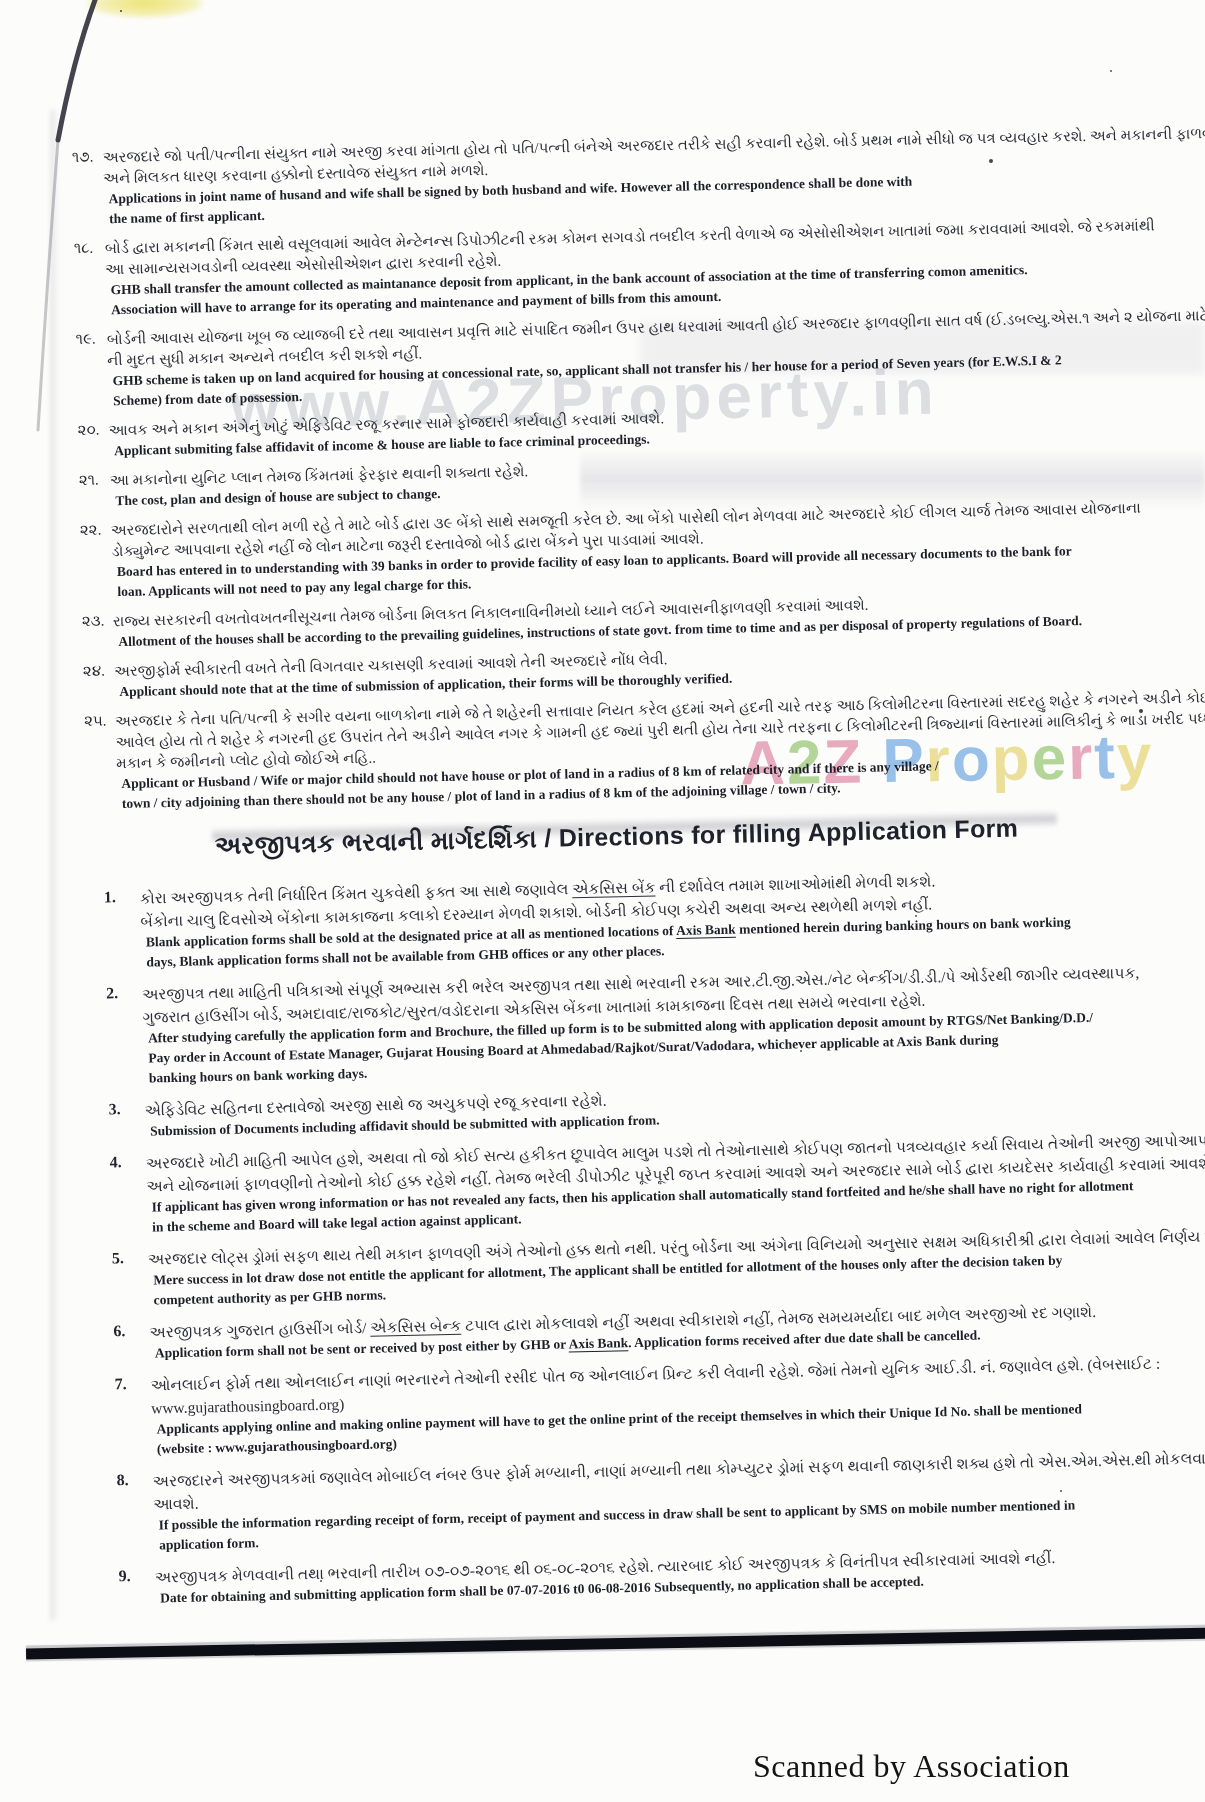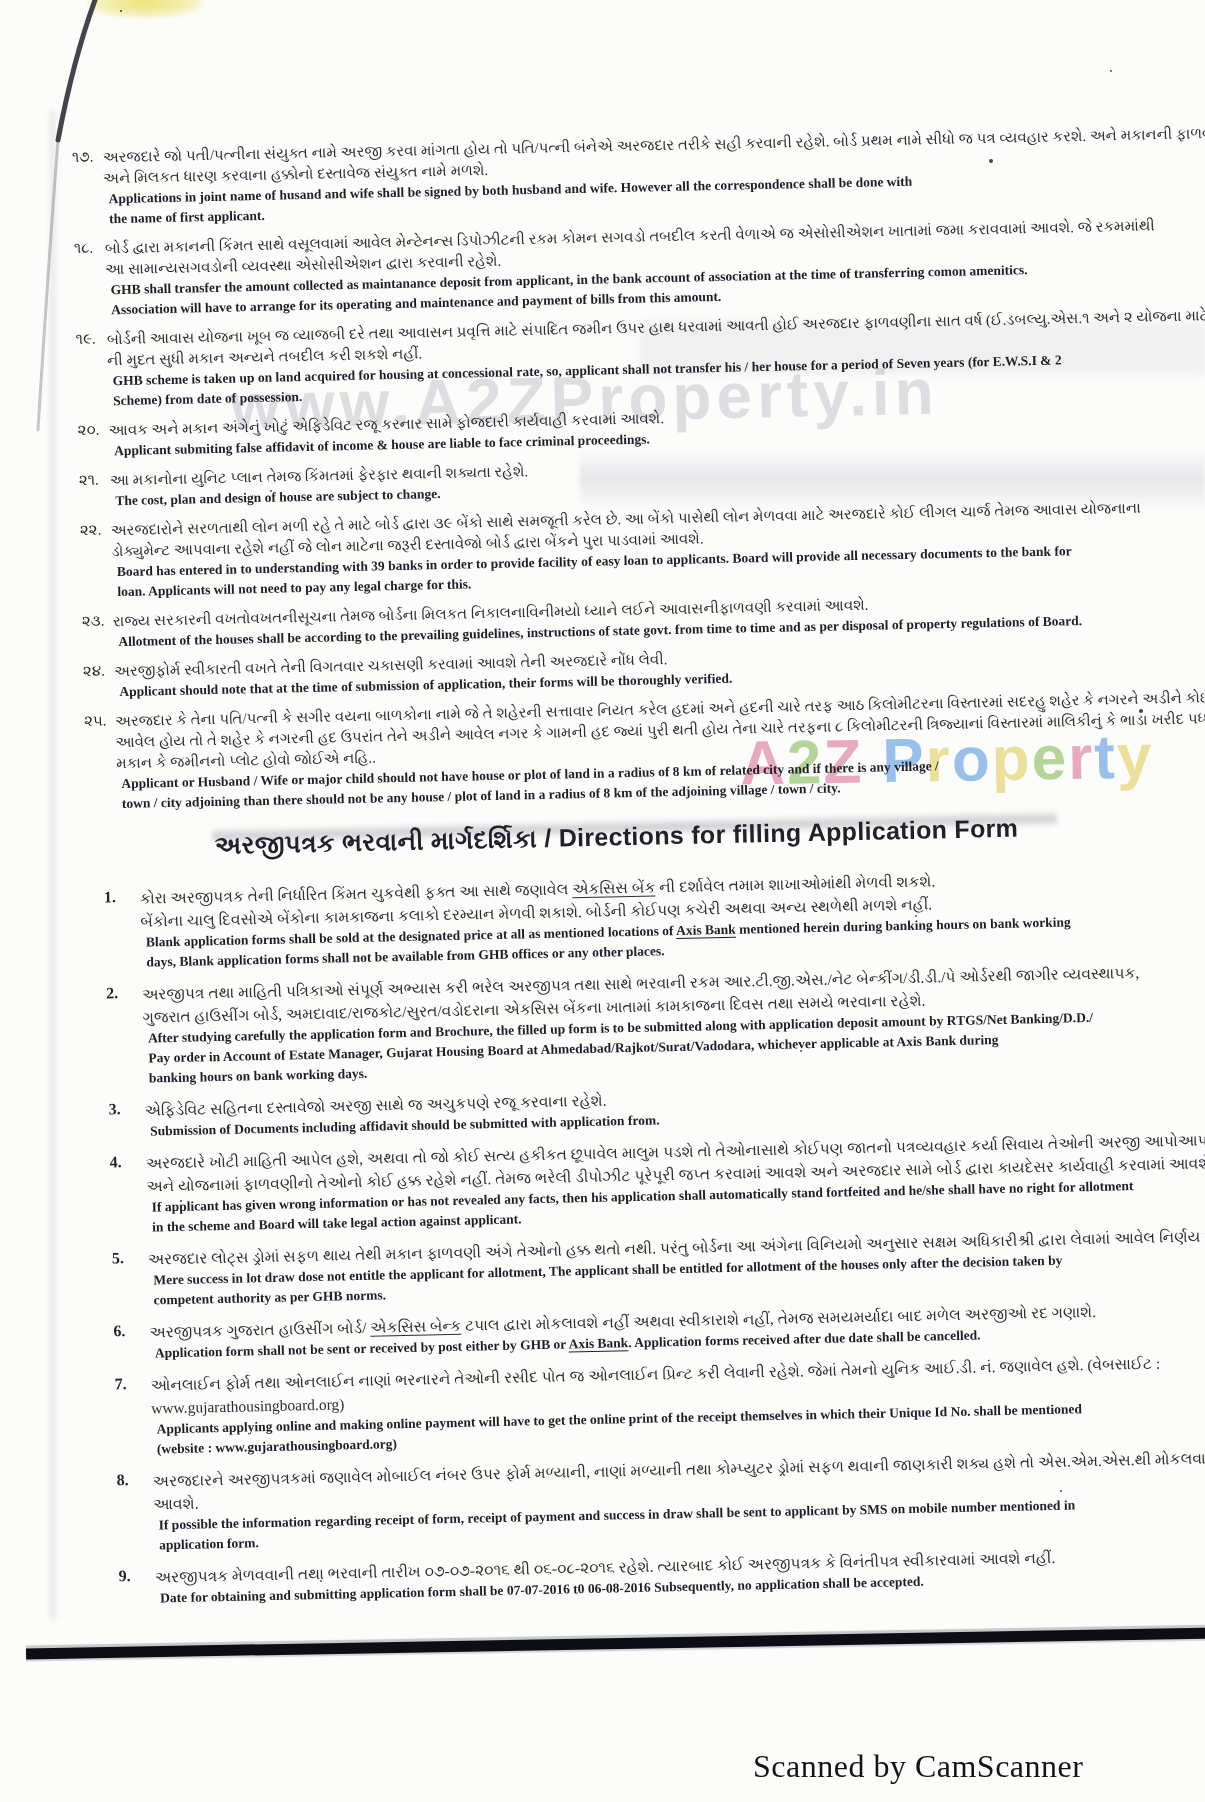--- a/index.html
+++ b/index.html
@@ -195,14 +195,14 @@
         </div>
         <div class="item">
           <span class="num">9.</span>
           <div class="g-line"><span>અરજીપત્રક મેળવવાની તથા ભરવાની તારીખ ૦૭-૦૭-૨૦૧૬ થી ૦૬-૦૮-૨૦૧૬ રહેશે. ત્યારબાદ કોઈ અરજીપત્રક કે વિનંતીપત્ર સ્વીકારવામાં આવશે નહીં.</span></div>
           <div class="e-line"><span>Date for obtaining and submitting application form shall be  07-07-2016 t0 06-08-2016 Subsequently, no application shall be accepted.</span></div>
         </div>
       </div>
   </div>
 
   <div class="scan-bar"></div>
-  <div class="cam-credit">Scanned by CamScanner</div>
+  <div class="cam-credit">Scanned by Association</div>
 </div>
 
 </body></html>

